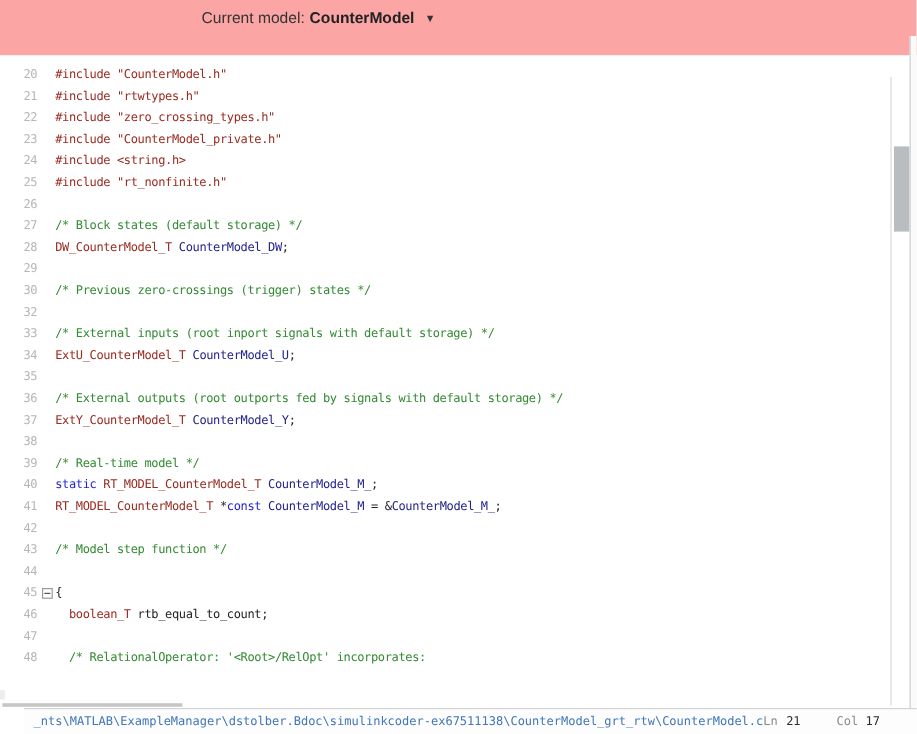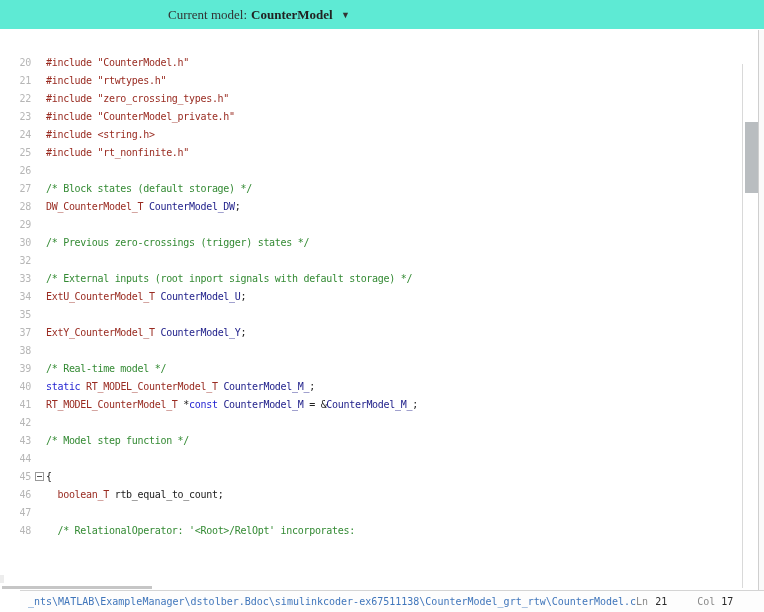--- a/index.html
+++ b/index.html
@@ -3,21 +3,21 @@
 <meta charset="utf-8">
 <style>
   * { margin:0; padding:0; box-sizing:border-box; }
   html,body { background:#fff; }
   .app {
     position:relative; width:764px; height:612px; background:#fff;
     font-family:"Liberation Sans", sans-serif; overflow:hidden;
   }
 
   
-  .model-header { position:absolute; top:0; left:0; width:764px; height:29px; background:#5eead4;font-family:Liberation Serif, serif; }
+  .model-header { position:absolute; top:0; left:0; width:764px; height:46px; background:#fca5a5; }
   .model-header-text {
     position:absolute; left:168px; top:7px; font-size:13px; color:#333;
     white-space:nowrap;
   }
   .model-header-text .model-name { font-weight:bold; color:#222; margin-left:4px; }
   .model-header-text .hdr-caret { font-size:9px; color:#333; margin-left:5px; position:relative; top:-1px; }
 
   
   .toolbar {
     position:absolute; top:30px; left:1px; width:755px; height:34px;
@@ -117,20 +117,21 @@
         <div class="code-line"><span class="ln-num">25</span><span class="fold-cell"></span><span class="code-text"><span class="tok-pre">#include "rt_nonfinite.h"</span></span></div>
         <div class="code-line"><span class="ln-num">26</span><span class="fold-cell"></span><span class="code-text"></span></div>
         <div class="code-line"><span class="ln-num">27</span><span class="fold-cell"></span><span class="code-text"><span class="tok-cm">/* Block states (default storage) */</span></span></div>
         <div class="code-line"><span class="ln-num">28</span><span class="fold-cell"></span><span class="code-text"><span class="tok-typ">DW_CounterModel_T</span><span class="tok-pl"> </span><span class="tok-id">CounterModel_DW</span><span class="tok-pl">;</span></span></div>
         <div class="code-line"><span class="ln-num">29</span><span class="fold-cell"></span><span class="code-text"></span></div>
         <div class="code-line"><span class="ln-num">30</span><span class="fold-cell"></span><span class="code-text"><span class="tok-cm">/* Previous zero-crossings (trigger) states */</span></span></div>
         <div class="code-line"><span class="ln-num">32</span><span class="fold-cell"></span><span class="code-text"></span></div>
         <div class="code-line"><span class="ln-num">33</span><span class="fold-cell"></span><span class="code-text"><span class="tok-cm">/* External inputs (root inport signals with default storage) */</span></span></div>
         <div class="code-line"><span class="ln-num">34</span><span class="fold-cell"></span><span class="code-text"><span class="tok-typ">ExtU_CounterModel_T</span><span class="tok-pl"> </span><span class="tok-id">CounterModel_U</span><span class="tok-pl">;</span></span></div>
         <div class="code-line"><span class="ln-num">35</span><span class="fold-cell"></span><span class="code-text"></span></div>
+        <div class="code-line"><span class="ln-num">36</span><span class="fold-cell"></span><span class="code-text"><span class="tok-cm">/* External outputs (root outports fed by signals with default storage) */</span></span></div>
         <div class="code-line"><span class="ln-num">37</span><span class="fold-cell"></span><span class="code-text"><span class="tok-typ">ExtY_CounterModel_T</span><span class="tok-pl"> </span><span class="tok-id">CounterModel_Y</span><span class="tok-pl">;</span></span></div>
         <div class="code-line"><span class="ln-num">38</span><span class="fold-cell"></span><span class="code-text"></span></div>
         <div class="code-line"><span class="ln-num">39</span><span class="fold-cell"></span><span class="code-text"><span class="tok-cm">/* Real-time model */</span></span></div>
         <div class="code-line"><span class="ln-num">40</span><span class="fold-cell"></span><span class="code-text"><span class="tok-kw">static</span><span class="tok-pl"> </span><span class="tok-typ">RT_MODEL_CounterModel_T</span><span class="tok-pl"> </span><span class="tok-id">CounterModel_M_</span><span class="tok-pl">;</span></span></div>
         <div class="code-line"><span class="ln-num">41</span><span class="fold-cell"></span><span class="code-text"><span class="tok-typ">RT_MODEL_CounterModel_T</span><span class="tok-pl"> *</span><span class="tok-kw">const</span><span class="tok-pl"> </span><span class="tok-id">CounterModel_M</span><span class="tok-pl"> = &amp;</span><span class="tok-id">CounterModel_M_</span><span class="tok-pl">;</span></span></div>
         <div class="code-line"><span class="ln-num">42</span><span class="fold-cell"></span><span class="code-text"></span></div>
         <div class="code-line"><span class="ln-num">43</span><span class="fold-cell"></span><span class="code-text"><span class="tok-cm">/* Model step function */</span></span></div>
         <div class="code-line"><span class="ln-num">44</span><span class="fold-cell"></span></div>
         <div class="code-line"><span class="ln-num">45</span><span class="fold-cell"><span class="fold-box"><i></i></span></span><span class="code-text"><span class="tok-pl">{</span></span></div>
         <div class="code-line"><span class="ln-num">46</span><span class="fold-cell"></span><span class="code-text"><span class="tok-pl">  </span><span class="tok-typ">boolean_T</span><span class="tok-pl"> rtb_equal_to_count;</span></span></div>

